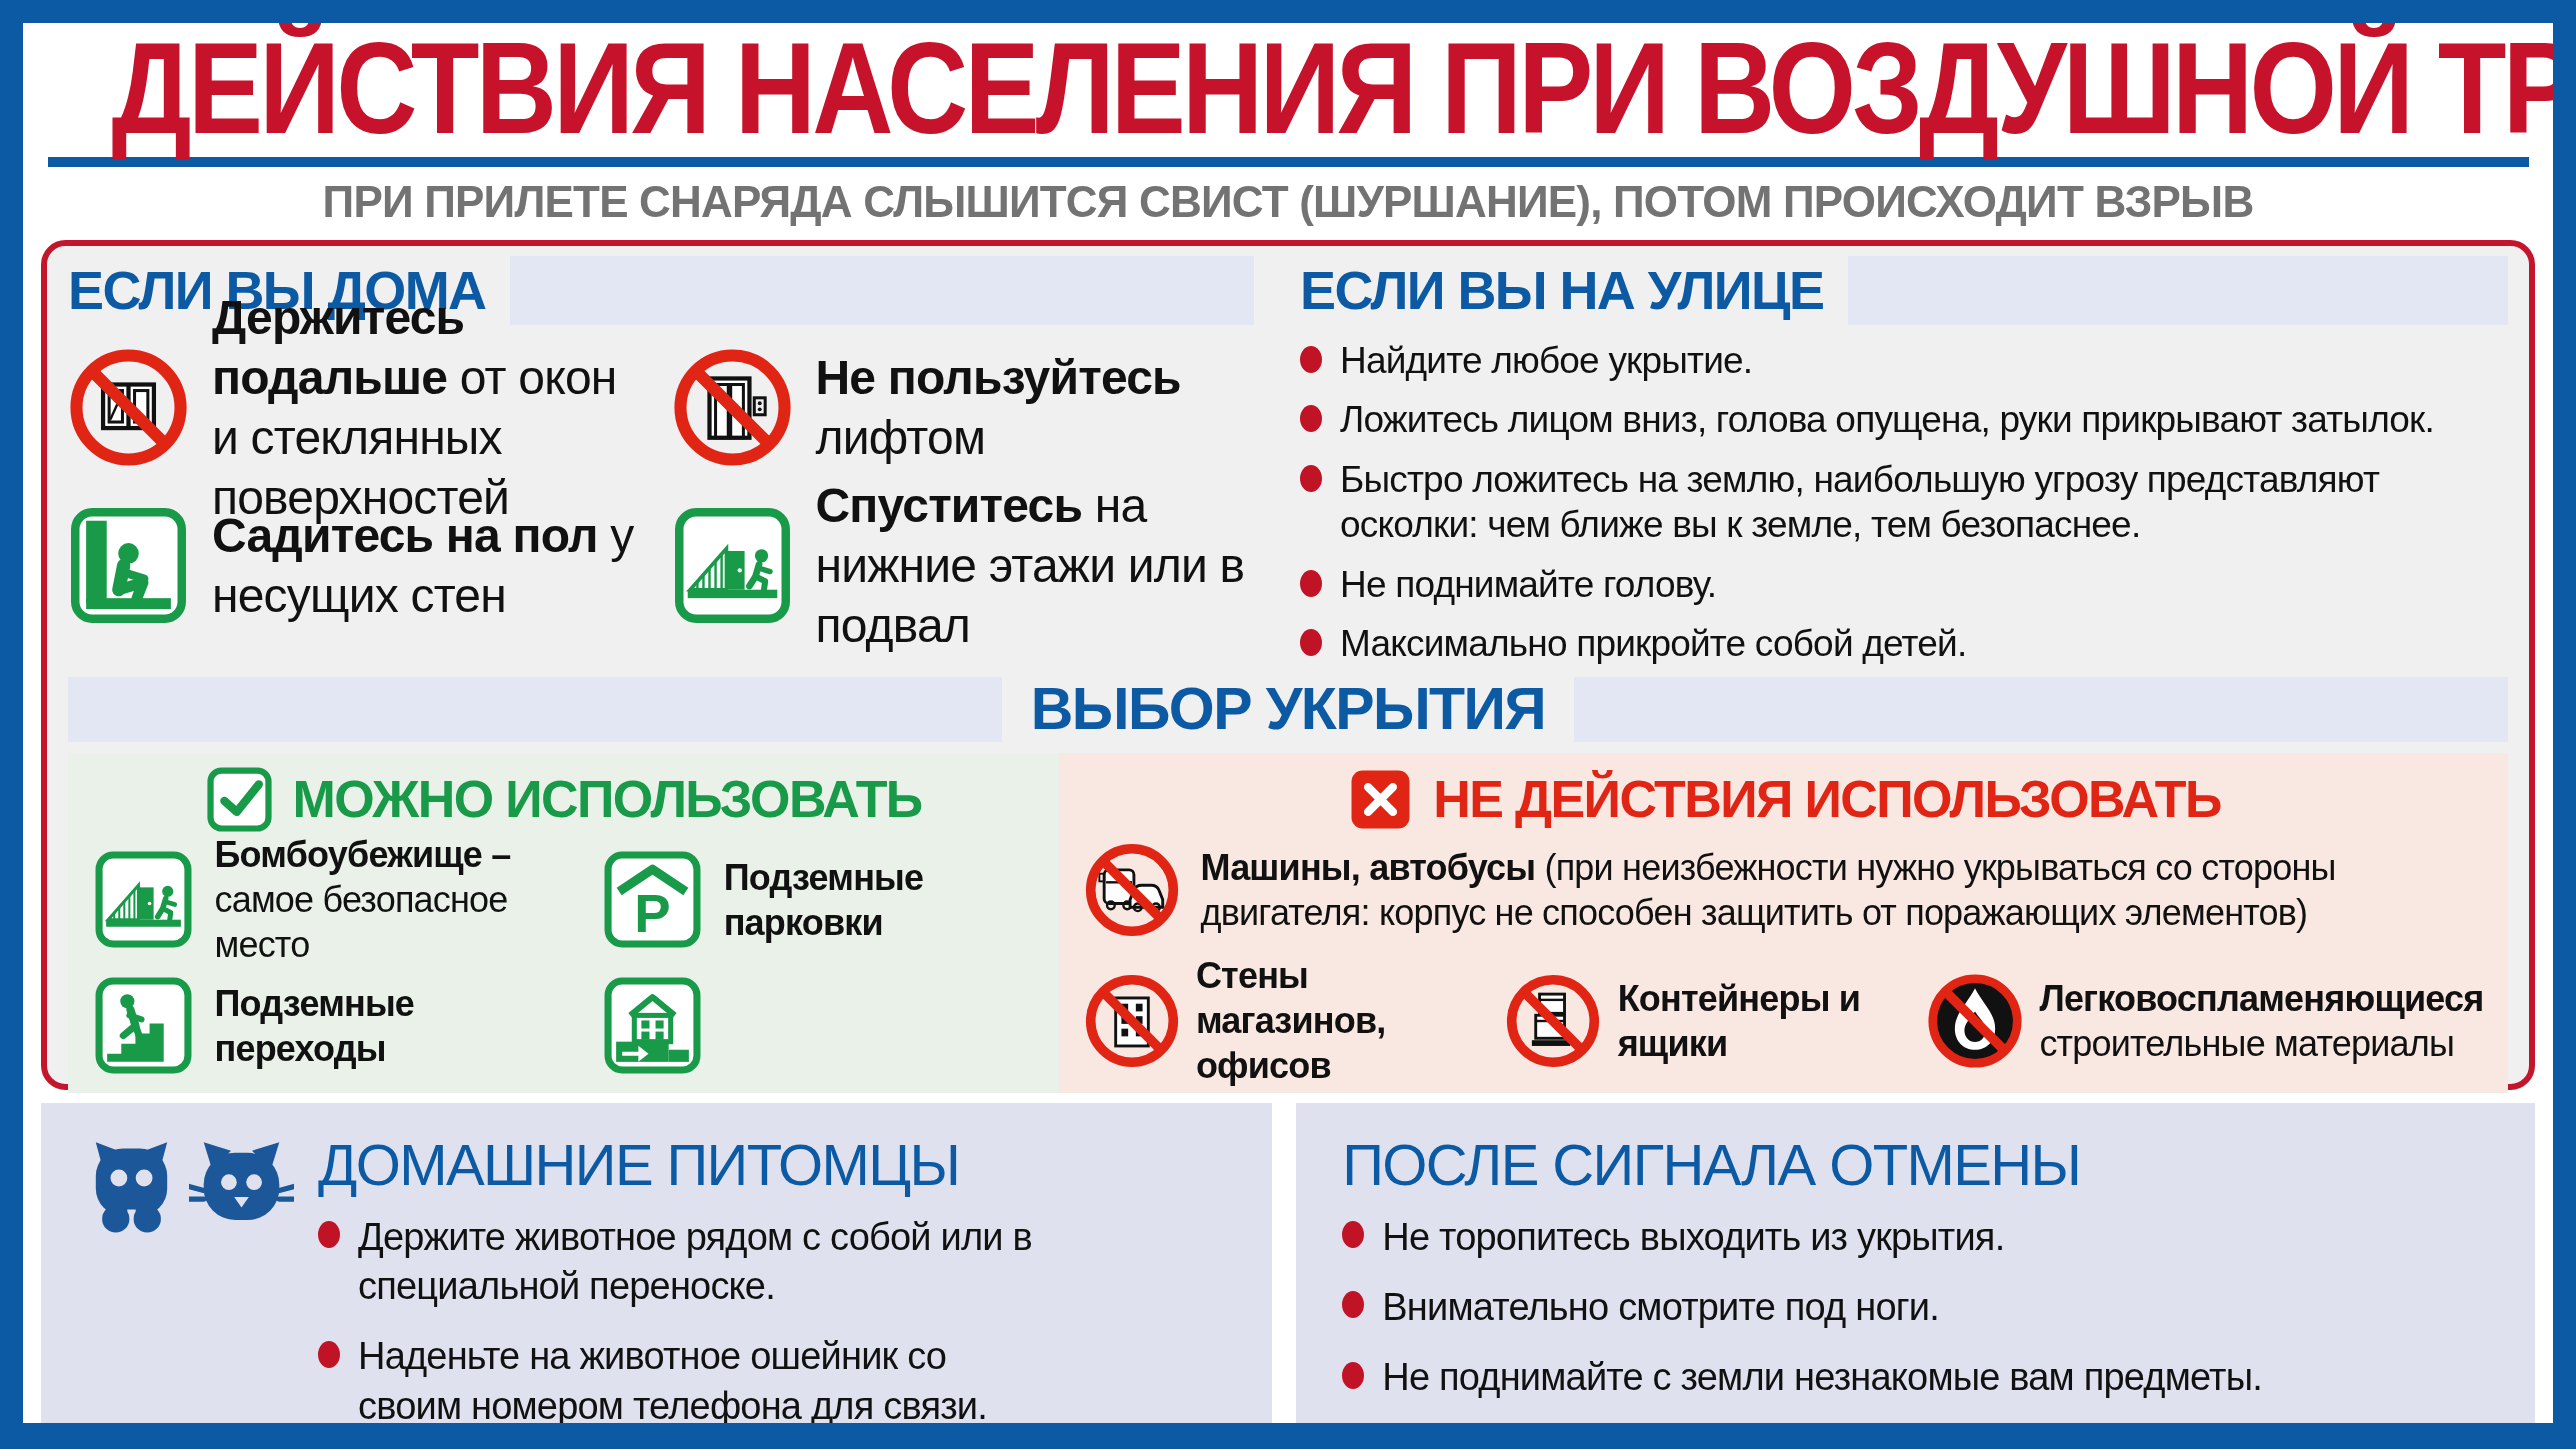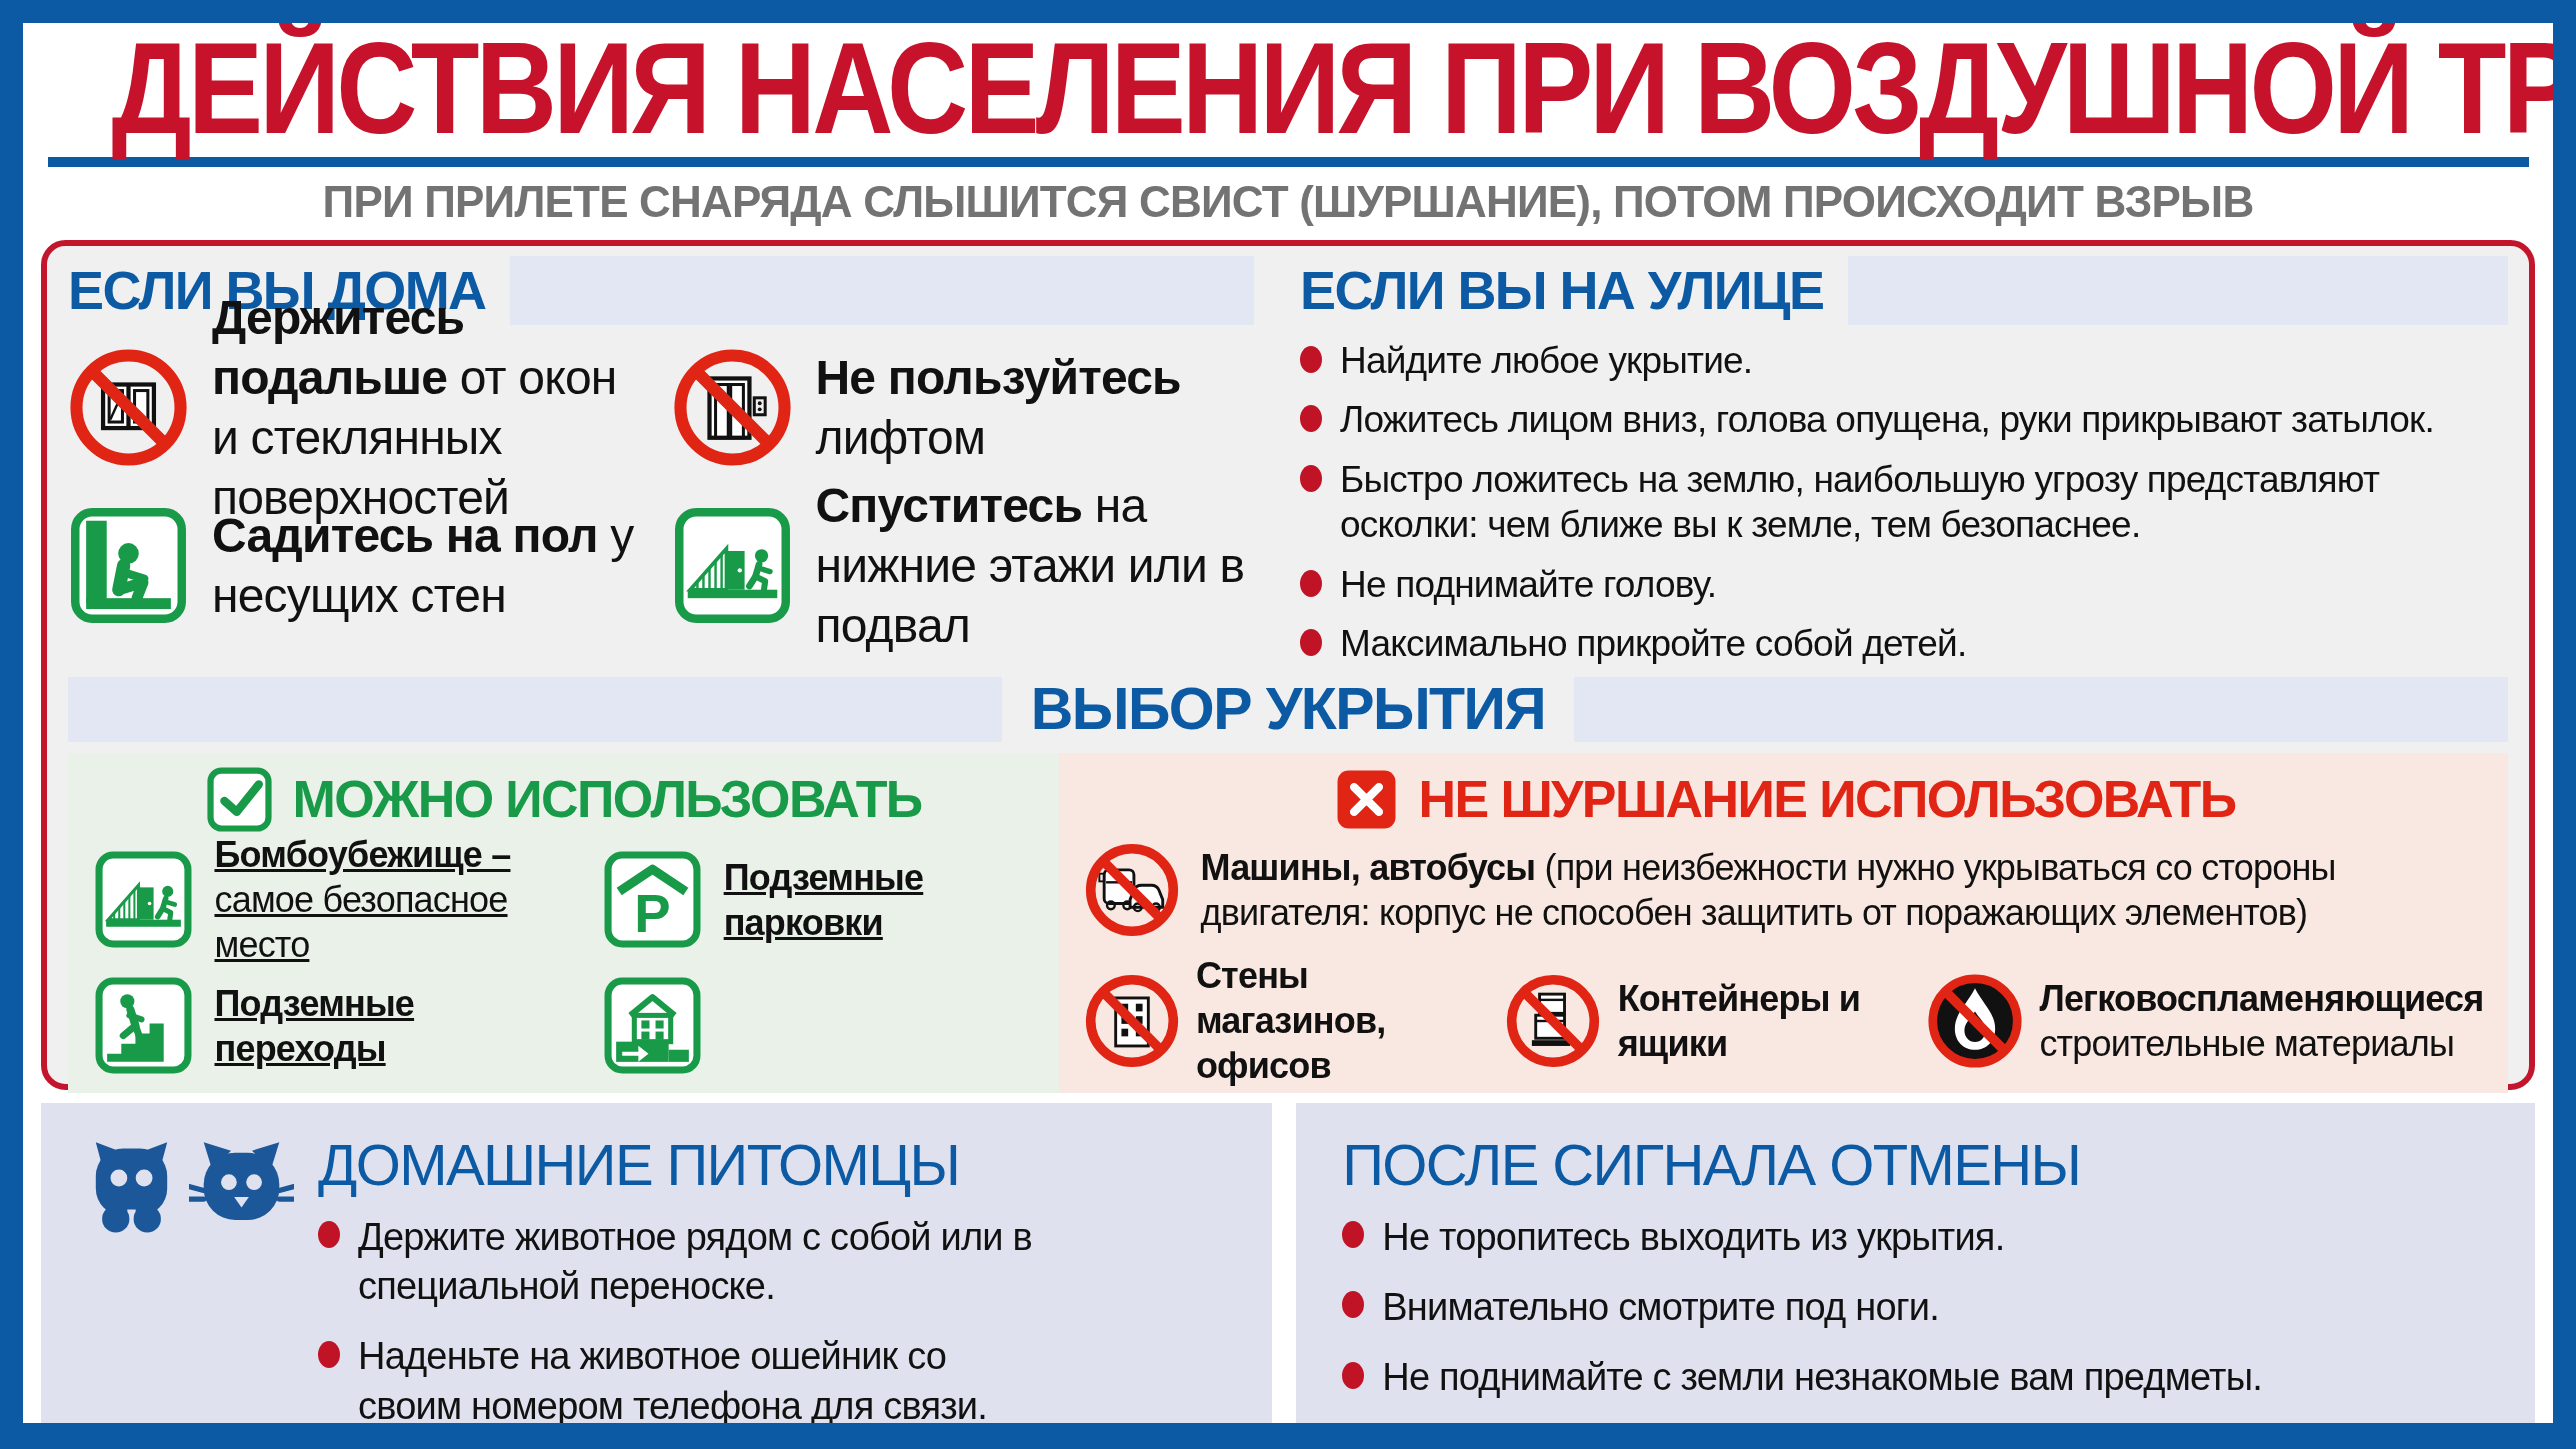--- a/index.html
+++ b/index.html
@@ -45,21 +45,21 @@
   .choice-title{color:#0d5aa4;font-size:59px;font-weight:bold;letter-spacing:-1.6px;white-space:nowrap;}
   
   .panels{display:flex;margin-top:11.4px;height:340px;}
   .panel{box-sizing:border-box;padding:11.4px 24.5px;}
   .panel-can{width:991px;flex:none;background:#e9f1e9;}
   .panel-dont{flex:1;background:#f9e8e1;}
   .p-head{display:flex;align-items:center;justify-content:center;gap:18px;height:70px;}
   .p-icon{width:69px;height:69px;flex:none;}
   .can-title{color:#199a49;font-size:52px;font-weight:bold;letter-spacing:-1.6px;white-space:nowrap;}
   .dont-title{color:#e02515;font-size:52px;font-weight:bold;letter-spacing:-1.6px;white-space:nowrap;}
-  .can-grid{display:grid;grid-template-columns:1.15fr 1fr;gap:18px 11.4px;margin-top:11.4px;text-decoration:underline;}
+  .can-grid{display:grid;grid-template-columns:1.15fr 1fr;gap:18px 11.4px;margin-top:11.4px;}
   .c-item{display:flex;align-items:center;gap:21px;height:108px;}
   .c-icon{width:101px;height:101px;flex:none;}
   .c-text{font-size:36px;line-height:1.25;letter-spacing:-0.8px;}
   .d-main{display:flex;align-items:center;gap:21px;margin-top:8.2px;}
   .d-icon{width:96px;height:96px;flex:none;}
   .d-text{font-size:36px;line-height:1.25;letter-spacing:-0.8px;}
   .d-row{display:flex;gap:21px;margin-top:14.7px;align-items:center;}
   .d-item{display:flex;align-items:center;gap:16.4px;flex:1;}
   
   .bottom{display:flex;gap:24.5px;margin:13px 18px 0;height:321px;}
@@ -273,21 +273,21 @@
       </div>
 
       <div class="panel panel-dont">
         <div class="p-head">
           <span class="p-icon">
             <svg viewBox="0 0 100 100">
               <rect x="8" y="8" width="84" height="84" rx="16" fill="#e02515"></rect>
               <path d="M32,32 L68,68 M68,32 L32,68" stroke="#fff" stroke-width="12" stroke-linecap="round"></path>
             </svg>
           </span>
-          <span class="dont-title">НЕ ШУРШАНИЕ ИСПОЛЬЗОВАТЬ</span>
+          <span class="dont-title">НЕ ДЕЙСТВИЯ ИСПОЛЬЗОВАТЬ</span>
         </div>
 
         <div class="d-main">
           <span class="d-icon">
             <svg viewBox="0 0 100 100">
               <rect x="21" y="29" width="31" height="35" rx="5" fill="#fff" stroke="#111" stroke-width="3"></rect>
               <line x1="23" y1="42" x2="50" y2="42" stroke="#111" stroke-width="2.5"></line>
               <circle cx="28" cy="66" r="4" fill="none" stroke="#111" stroke-width="2.5"></circle>
               <circle cx="45" cy="66" r="4" fill="none" stroke="#111" stroke-width="2.5"></circle>
               <rect x="16" y="33" width="5" height="8" fill="none" stroke="#111" stroke-width="2"></rect>

